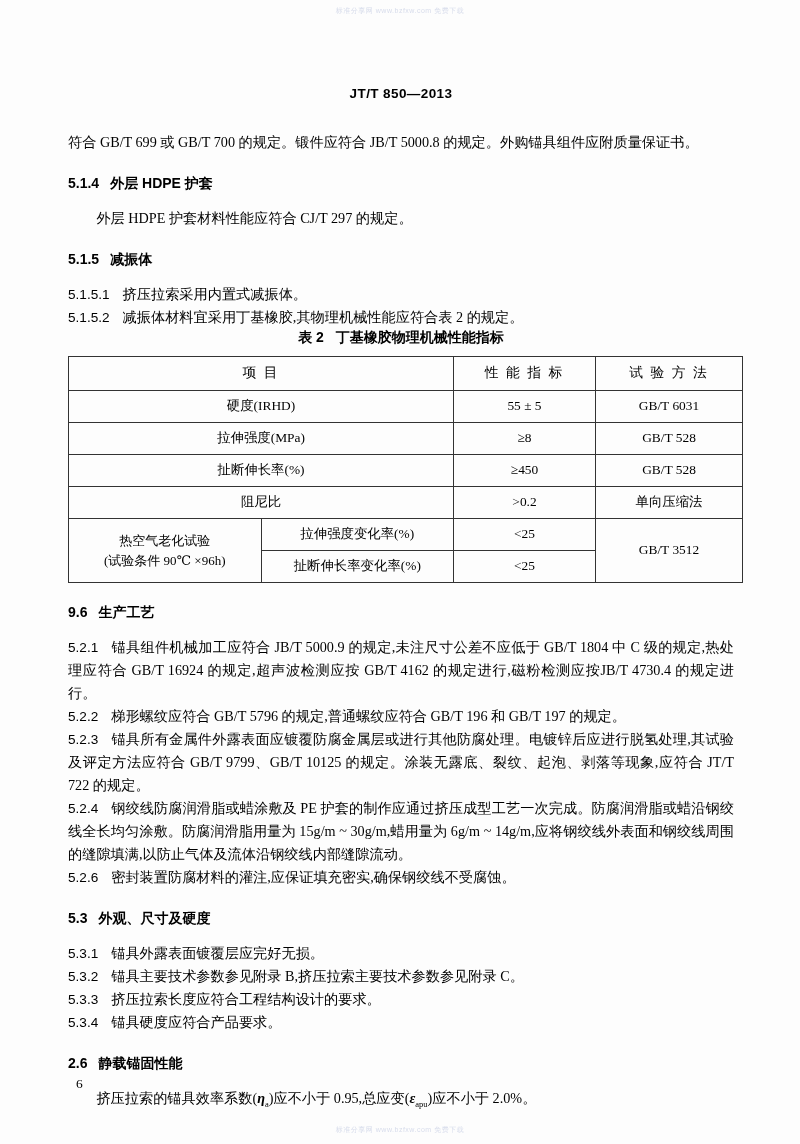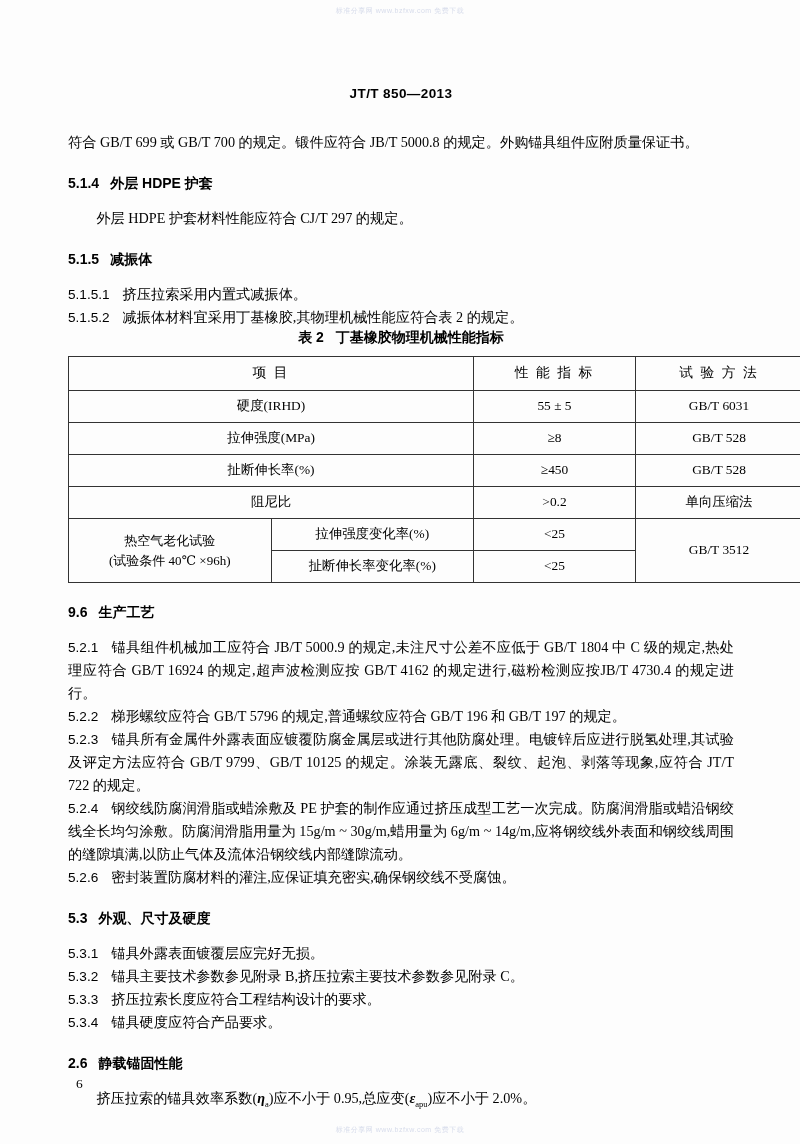--- a/index.html
+++ b/index.html
@@ -109,21 +109,21 @@
     margin: 0 auto;
     table-layout: fixed;
     border: 1.6px solid #111;
   }
   table.spec td {
     border: 0.9px solid #333;
     text-align: center;
     vertical-align: middle;
     font-size: 13.4px;
     height: 29px;
-    padding: 1px 13px;
+    padding: 1px 3px;
     line-height: 1.35;
   }
   table.spec td.hdr {
     font-size: 13.8px;
     height: 31px;
     letter-spacing: 2px;
   }
   table.spec td.twoline {
     line-height: 1.5;
     font-size: 13px;
@@ -215,21 +215,21 @@
           <td>GB/T 528</td>
         </tr>
         <tr>
           <td colspan="2">阻尼比</td>
           <td>&gt;0.2</td>
           <td>单向压缩法</td>
         </tr>
         <tr>
           <td class="colA1 twoline" rowspan="2">
             <span>热空气老化试验</span><br>
-            <span>(试验条件 40℃ ×96h)</span>
+            <span>(试验条件 90℃ ×96h)</span>
           </td>
           <td class="colA2">拉伸强度变化率(%)</td>
           <td>&lt;25</td>
           <td rowspan="2">GB/T 3512</td>
         </tr>
         <tr>
           <td class="colA2">扯断伸长率变化率(%)</td>
           <td>&lt;25</td>
         </tr>
       </tbody>

